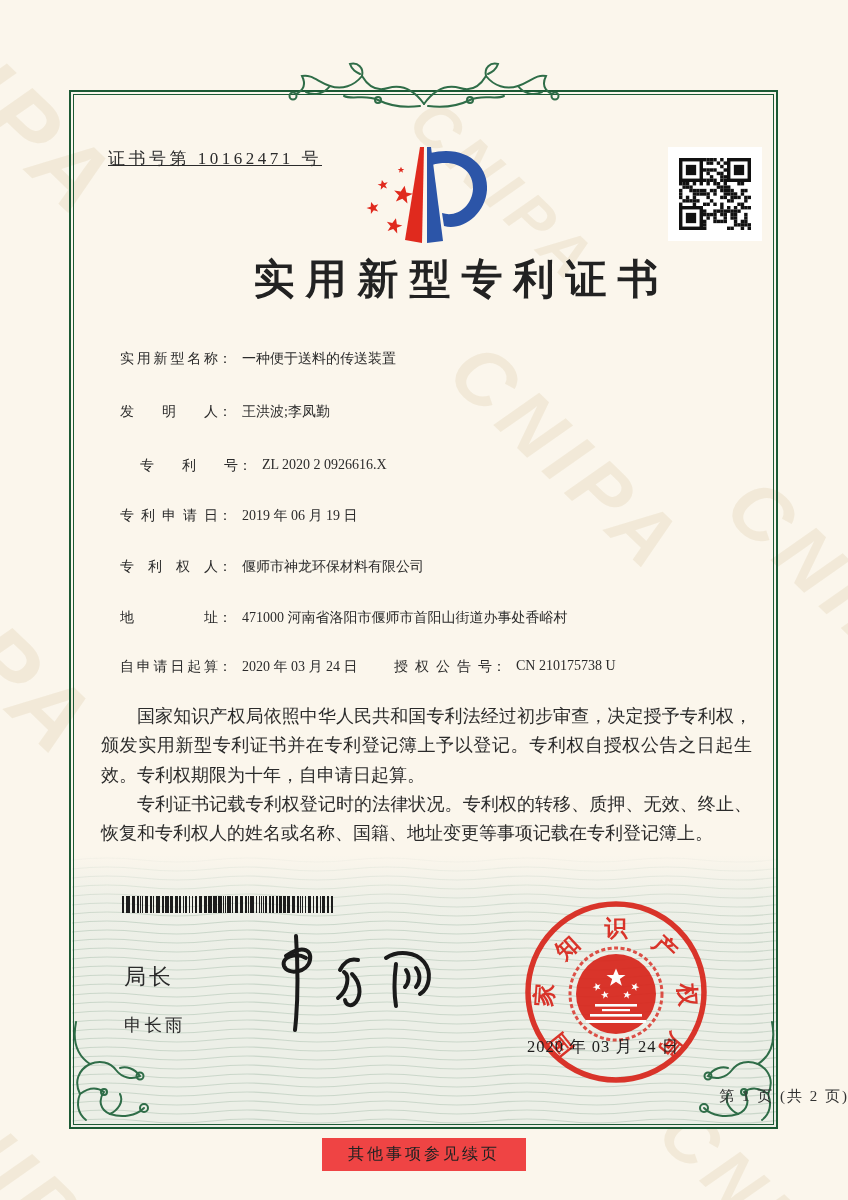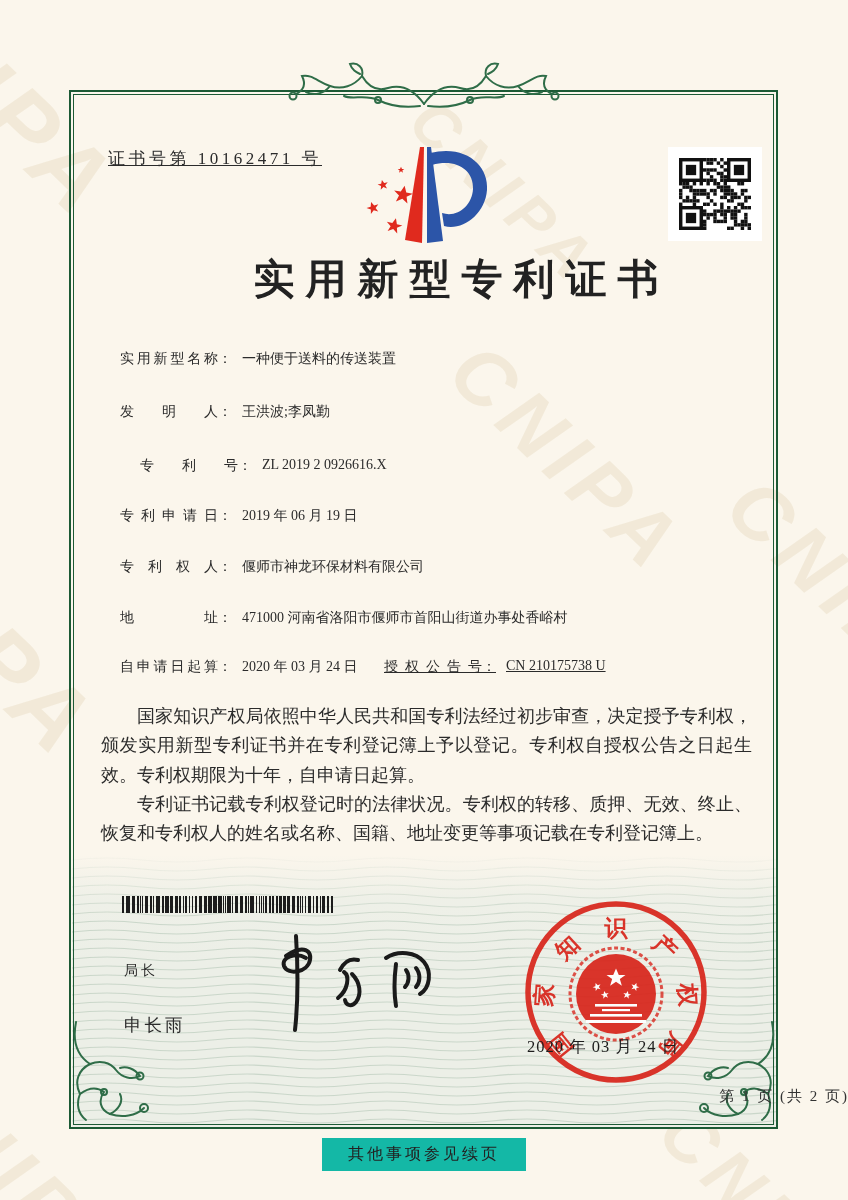--- a/index.html
+++ b/index.html
@@ -39,32 +39,32 @@
   .fpair { position:absolute; top:0; display:flex; }
   .flabel { display:inline-block; width:98px; text-align:justify; text-align-last:justify; }
   .fcolon { display:inline-block; }
   .fvalue { display:inline-block; margin-left:10px; white-space:nowrap; }
   
   .body-text { position:absolute; left:101px; top:702px; width:651px;
     font-size:18px; line-height:1.63; text-align:justify; }
   .body-text p { text-indent:2em; }
   
   .barcode { position:absolute; left:122px; top:896px; }
-  .sig-title { position:absolute; left:124px; top:962px; font-size:14px; letter-spacing:3px; }
+  .sig-title { position:absolute; left:124px; top:962px; font-size:22px; letter-spacing:3px; }
   .sig-name  { position:absolute; left:124px; top:996px; font-size:17.5px; letter-spacing:3px;margin-top:17px; }
   .sig-svg { position:absolute; left:248px; top:928px; }
   .seal { position:absolute; left:504px; top:878px; opacity:.93; }
   .seal-char { font-size:23px; font-weight:bold; fill:#d8261c;
     font-family:"Liberation Serif","DejaVu Serif",serif; text-anchor:middle; }
   .seal-date { position:absolute; left:527px; top:1036px; font-size:16.5px;
     letter-spacing:1px; color:#1d1d1d; z-index:5; }
   .page-info { position:absolute; left:69px; top:1087px; width:780px; text-align:right;
     font-size:15px; letter-spacing:2px; color:#333; }
   .note-strip { position:absolute; left:50%; top:1138px; transform:translateX(-50%);
-    background:#14b8a6; padding:6px 26px; font-size:16px; letter-spacing:3px; color:#222;text-align:right; }
+    background:#ef4444; padding:6px 26px; font-size:16px; letter-spacing:3px; color:#222;text-align:right; }
 </style>
 </head>
 <body>
 
 <div class="page">
 
   <div class="wm" style="left:-100px; top:-70px; font-size:95px;">CNIPA</div>
   <div class="wm" style="left:445px; top:85px;  font-size:62px;">CNIPA</div>
   <div class="wm" style="left:495px; top:325px; font-size:80px;">CNIPA</div>
   <div class="wm" style="left:-120px; top:470px; font-size:95px;">CNIPA</div>
@@ -328,21 +328,21 @@
     <span class="fpair" style="left:120px;">
       <span class="flabel">发明人</span>
         <span class="fcolon">：</span>
       <span class="fvalue">王洪波;李凤勤</span>
     </span>
   </div>
   <div class="frow" style="top:457px;margin-left:20px;">
     <span class="fpair" style="left:120px;">
       <span class="flabel">专利号</span>
         <span class="fcolon">：</span>
-      <span class="fvalue">ZL 2019 2 0926616.X</span>
+      <span class="fvalue">ZL 2020 2 0926616.X</span>
     </span>
   </div>
   <div class="frow" style="top:507px;">
     <span class="fpair" style="left:120px;">
       <span class="flabel">专利申请日</span>
         <span class="fcolon">：</span>
       <span class="fvalue">2019 年 06 月 19 日</span>
     </span>
   </div>
   <div class="frow" style="top:558px;">
@@ -358,21 +358,21 @@
         <span class="fcolon">：</span>
       <span class="fvalue">471000 河南省洛阳市偃师市首阳山街道办事处香峪村</span>
     </span>
   </div>
   <div class="frow" style="top:658px;">
     <span class="fpair" style="left:120px;">
       <span class="flabel">自申请日起算</span>
         <span class="fcolon">：</span>
       <span class="fvalue">2020 年 03 月 24 日</span>
     </span>
-    <span class="fpair" style="left:384px;text-decoration:underline;">
+    <span class="fpair" style="left:394px;">
       <span class="flabel">授权公告号</span>
         <span class="fcolon">：</span>
       <span class="fvalue">CN 210175738 U</span>
     </span>
   </div>
 
   <div class="body-text">
     <p>国家知识产权局依照中华人民共和国专利法经过初步审查，决定授予专利权，颁发实用新型专利证书并在专利登记簿上予以登记。专利权自授权公告之日起生效。专利权期限为十年，自申请日起算。</p>
     <p>专利证书记载专利权登记时的法律状况。专利权的转移、质押、无效、终止、恢复和专利权人的姓名或名称、国籍、地址变更等事项记载在专利登记簿上。</p>
   </div>

